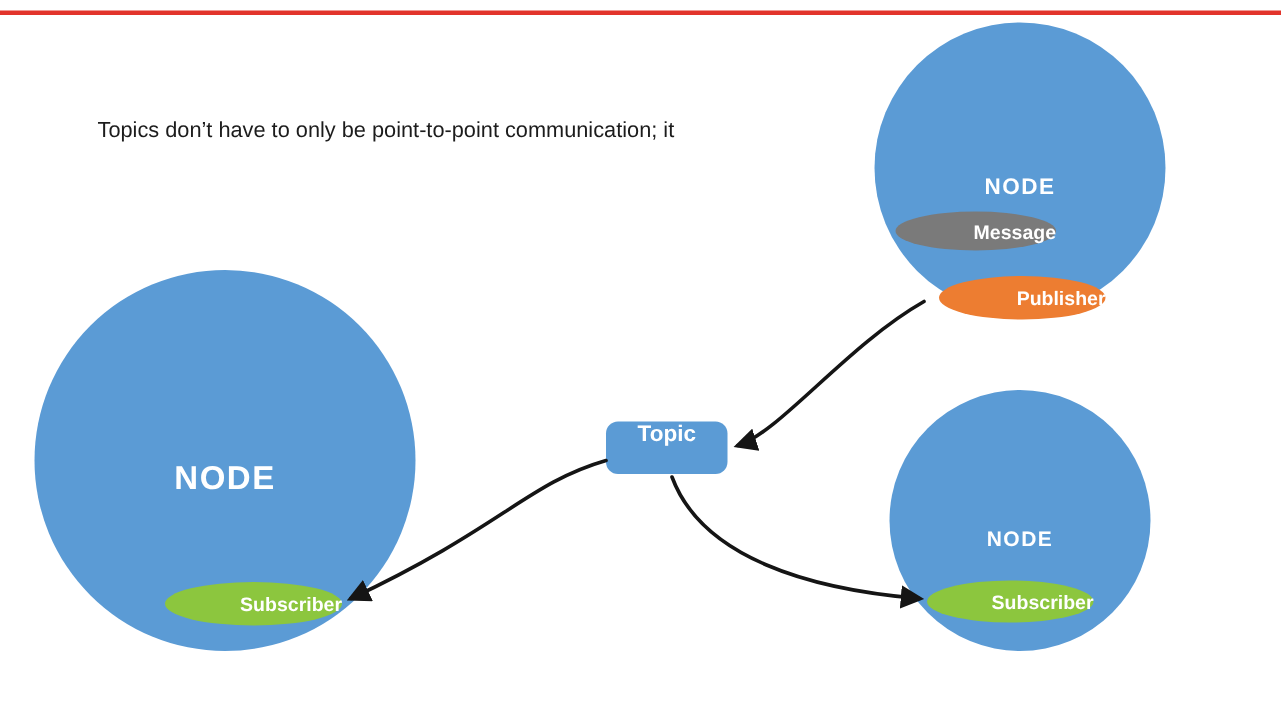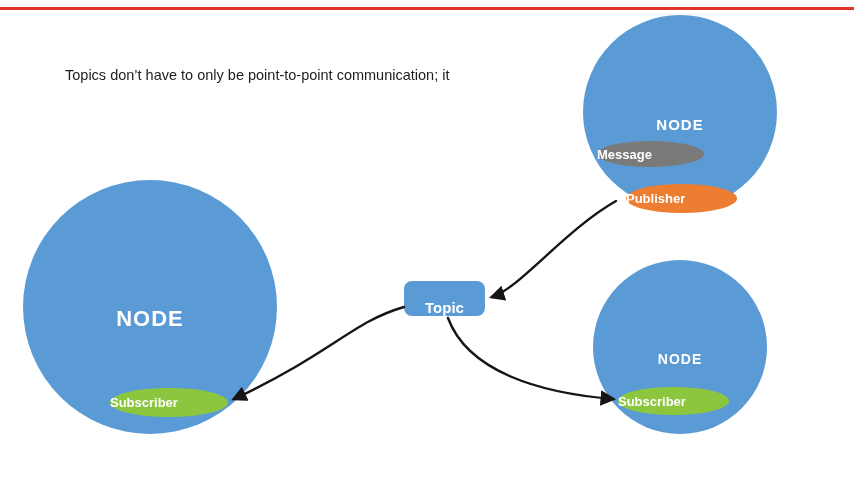--- a/index.html
+++ b/index.html
@@ -13,21 +13,21 @@
   }
   .top-line {
     position: absolute;
     left: 0; top: 7px;
     width: 854px; height: 3px;
     background: var(--top-line-color, #e2342b);
     z-index: 1;
   }
   .caption {
     position: absolute;
-    left: 65px; top: 64px;
+    left: 65px; top: 76px;
     width: 440px;
     color: #1c1c1c;
     font-size: 14.5px;
     line-height: 1.65;
     z-index: 2;
   }
   .circle {
     position: absolute;
     border-radius: 50%;
     background: var(--node-blue, #5b9bd5);
@@ -47,39 +47,39 @@
   .circle-top-right { left: 583px; top: 15px; width: 194px; height: 194px; }
   .circle-top-right .node-label { font-size: 15px; }
   .circle-bottom-right { left: 593px; top: 260px; width: 174px; height: 174px; }
   .circle-bottom-right .node-label { font-size: 14px; }
 
   .pill {
     position: absolute;
     border-radius: 50%;
     display: flex;
     align-items: center;
-    justify-content: flex-start;
+    justify-content: flex-end;
     color: var(--label-white, #ffffff);
     font-weight: bold;
     font-size: 13px;
     z-index: 2;
   }
   .pill-subscriber-left  { left: 110px; top: 388px; width: 118px; height: 29px; background: var(--subscriber-green, #8cc63e); }
   .pill-message          { left: 597px; top: 141px; width: 107px; height: 26px; background: var(--message-gray, #7a7a7a); }
   .pill-publisher        { left: 626px; top: 184px; width: 111px; height: 29px; background: var(--publisher-orange, #ed7d31); }
   .pill-subscriber-right { left: 618px; top: 387px; width: 111px; height: 28px; background: var(--subscriber-green, #8cc63e); }
 
   .topic-box {
     position: absolute;
     left: 404px; top: 281px;
     width: 81px; height: 35px;
     background: var(--node-blue, #5b9bd5);
     border-radius: 8px;
     display: flex;
-    align-items: flex-end;
+    align-items: flex-start;
     justify-content: center;
     color: var(--label-white, #ffffff);
     font-weight: bold;
     font-size: 15px;
     z-index: 2;
   }
 
   svg.arrows {
     position: absolute;
     left: 0; top: 0;

